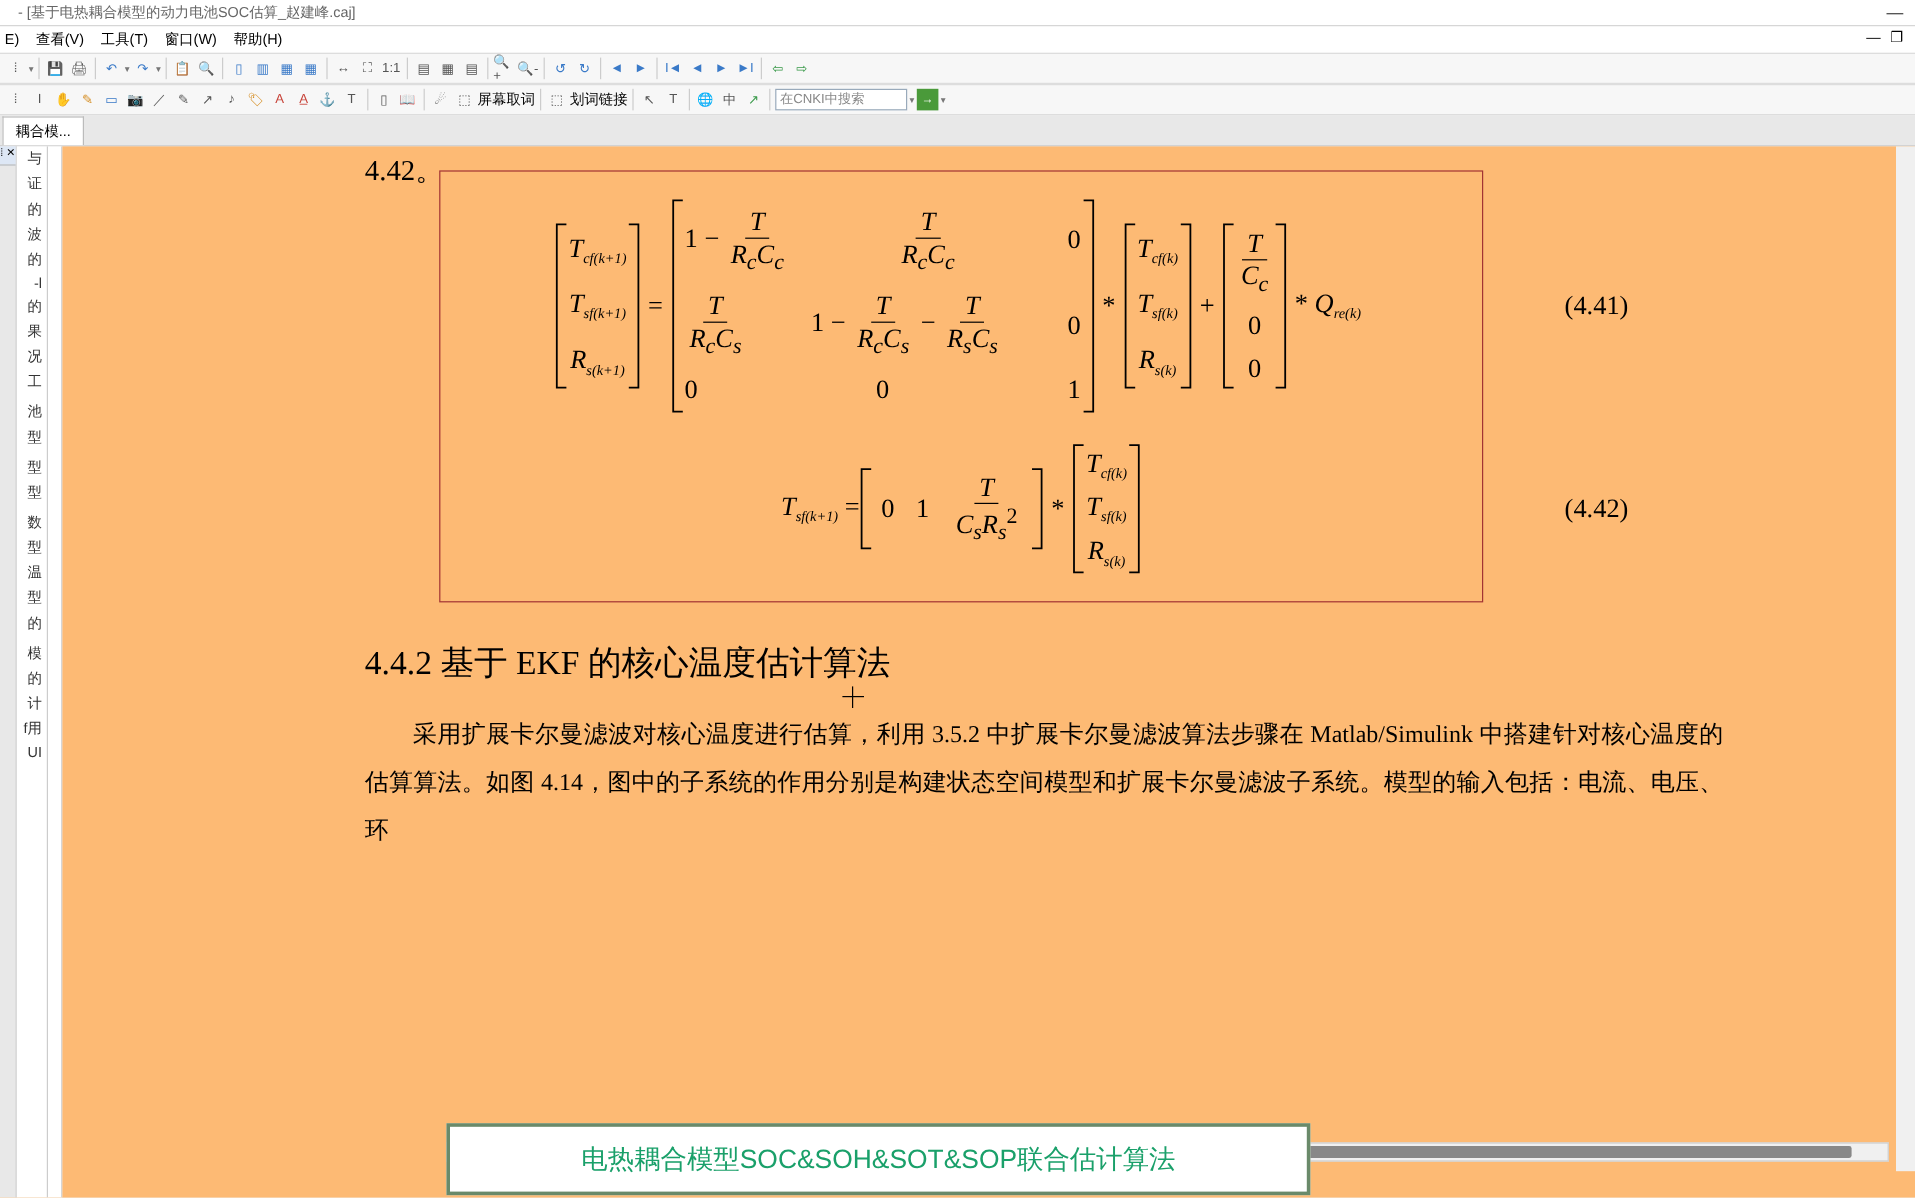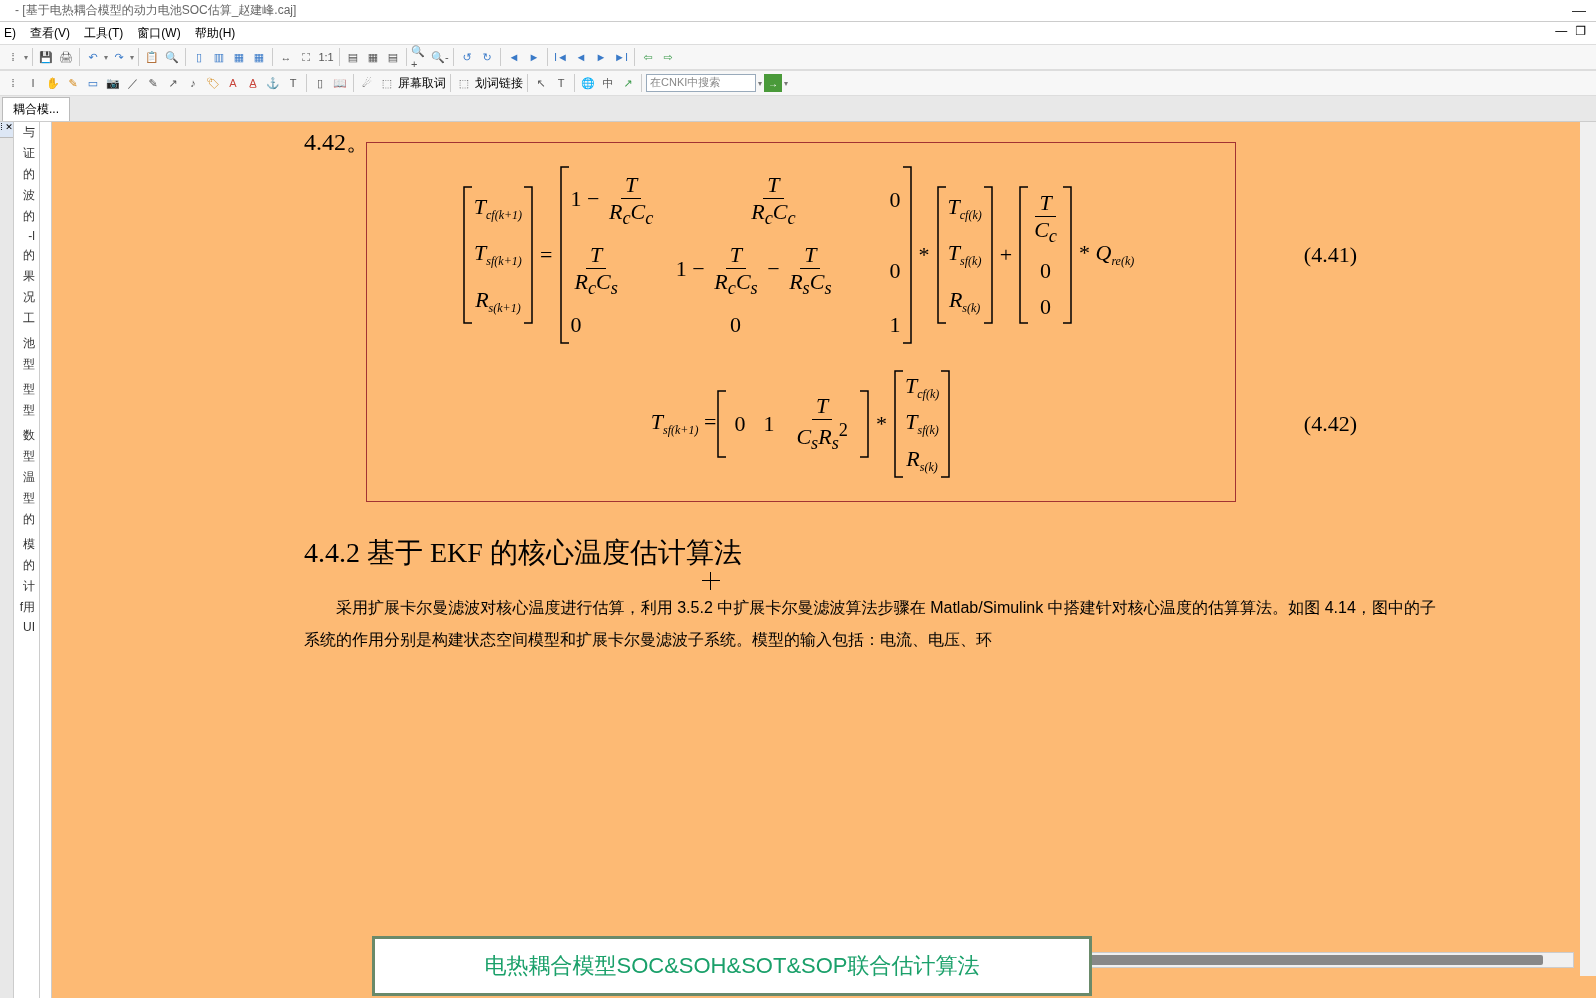--- a/index.html
+++ b/index.html
@@ -41,21 +41,21 @@
 svg.bracket { overflow:visible; }
 .matcol { display:inline-flex; flex-direction:column; align-items:center; justify-content:space-around; }
 .matrow { display:flex; align-items:center; }
 .ital { font-style:italic; }
 .sub { font-size:12px; font-style:italic; }
 .frac { display:inline-flex; flex-direction:column; align-items:center; vertical-align:middle; }
 .frac .num { border-bottom:1.2px solid #000; padding:0 4px; }
 .frac .den { padding:0 4px; }
 
 .heading442 { position:absolute; top:412px; left:252px; font-family:"SimSun","Times New Roman",serif; font-size:28px; font-weight:normal; }
-.bodytext { position:absolute; top:470px; left:252px; right:160px; font-family:Liberation Sans, sans-serif; font-size:16px; line-height:2.0; text-align:justify; }
+.bodytext { position:absolute; top:470px; left:252px; right:160px; font-family:Liberation Serif, serif; font-size:20px; line-height:2.0; text-align:justify; }
 .bodytext p { text-indent:2em; }
 .cursor-cross { position:absolute; top:450px; left:650px; width:18px; height:18px; pointer-events:none; }
 .cursor-cross::before { content:""; position:absolute; left:8px; top:0; width:1px; height:18px; background:#000; }
 .cursor-cross::after { content:""; position:absolute; top:8px; left:0; height:1px; width:18px; background:#000; }
 
 .banner { position:absolute; bottom:2px; left:320px; width:720px; height:60px; border:3px solid #6a8a6a; background:#fff; display:flex; flex-direction:row; align-items:center; justify-content:center; font-family:"Microsoft YaHei",sans-serif; font-size:22px; color:#1aa06a; z-index:10; }
 .hscroll { position:absolute; left:320px; right:22px; bottom:30px; height:16px; background:#f0f0f0; border:1px solid #ccc; z-index:5; }
 .hscroll .thumb { position:absolute; left:30px; right:30px; top:2px; bottom:2px; background:#888; border-radius:2px; }
 .rscroll { position:absolute; right:0; top:122px; bottom:22px; width:16px; background:#f0f0f0; }
 

